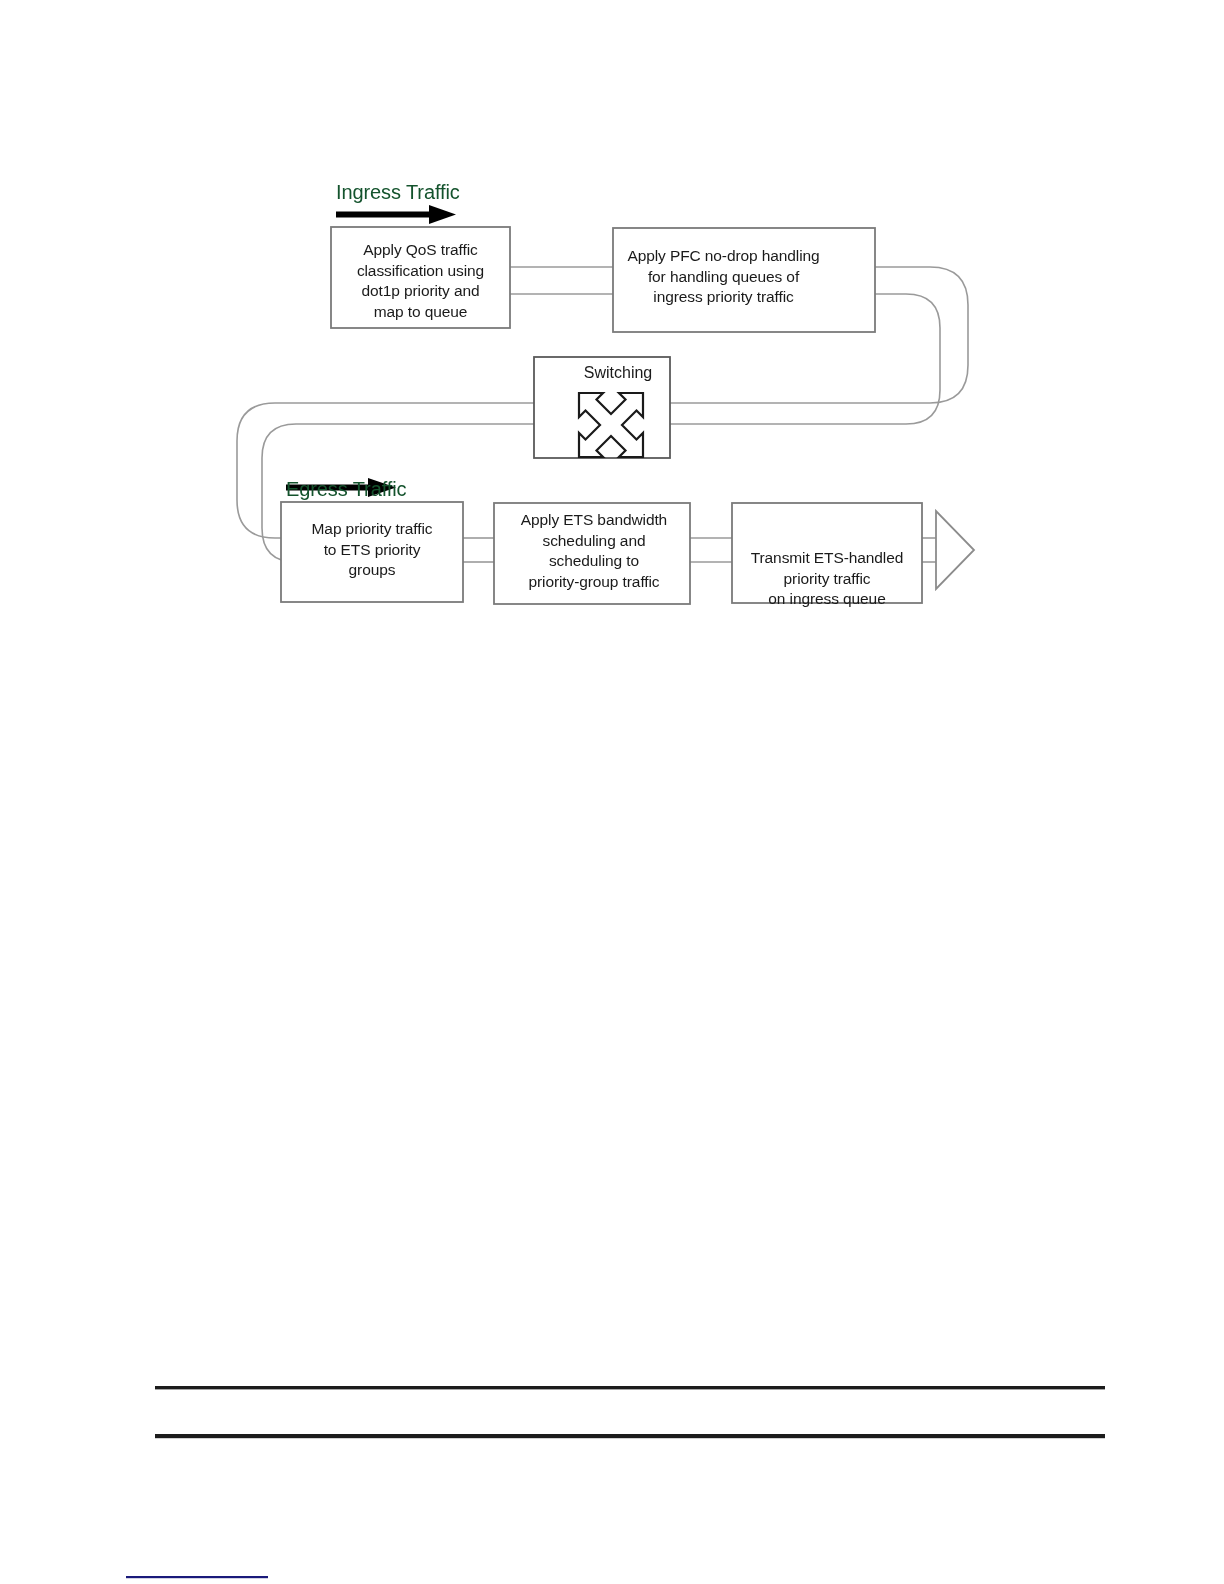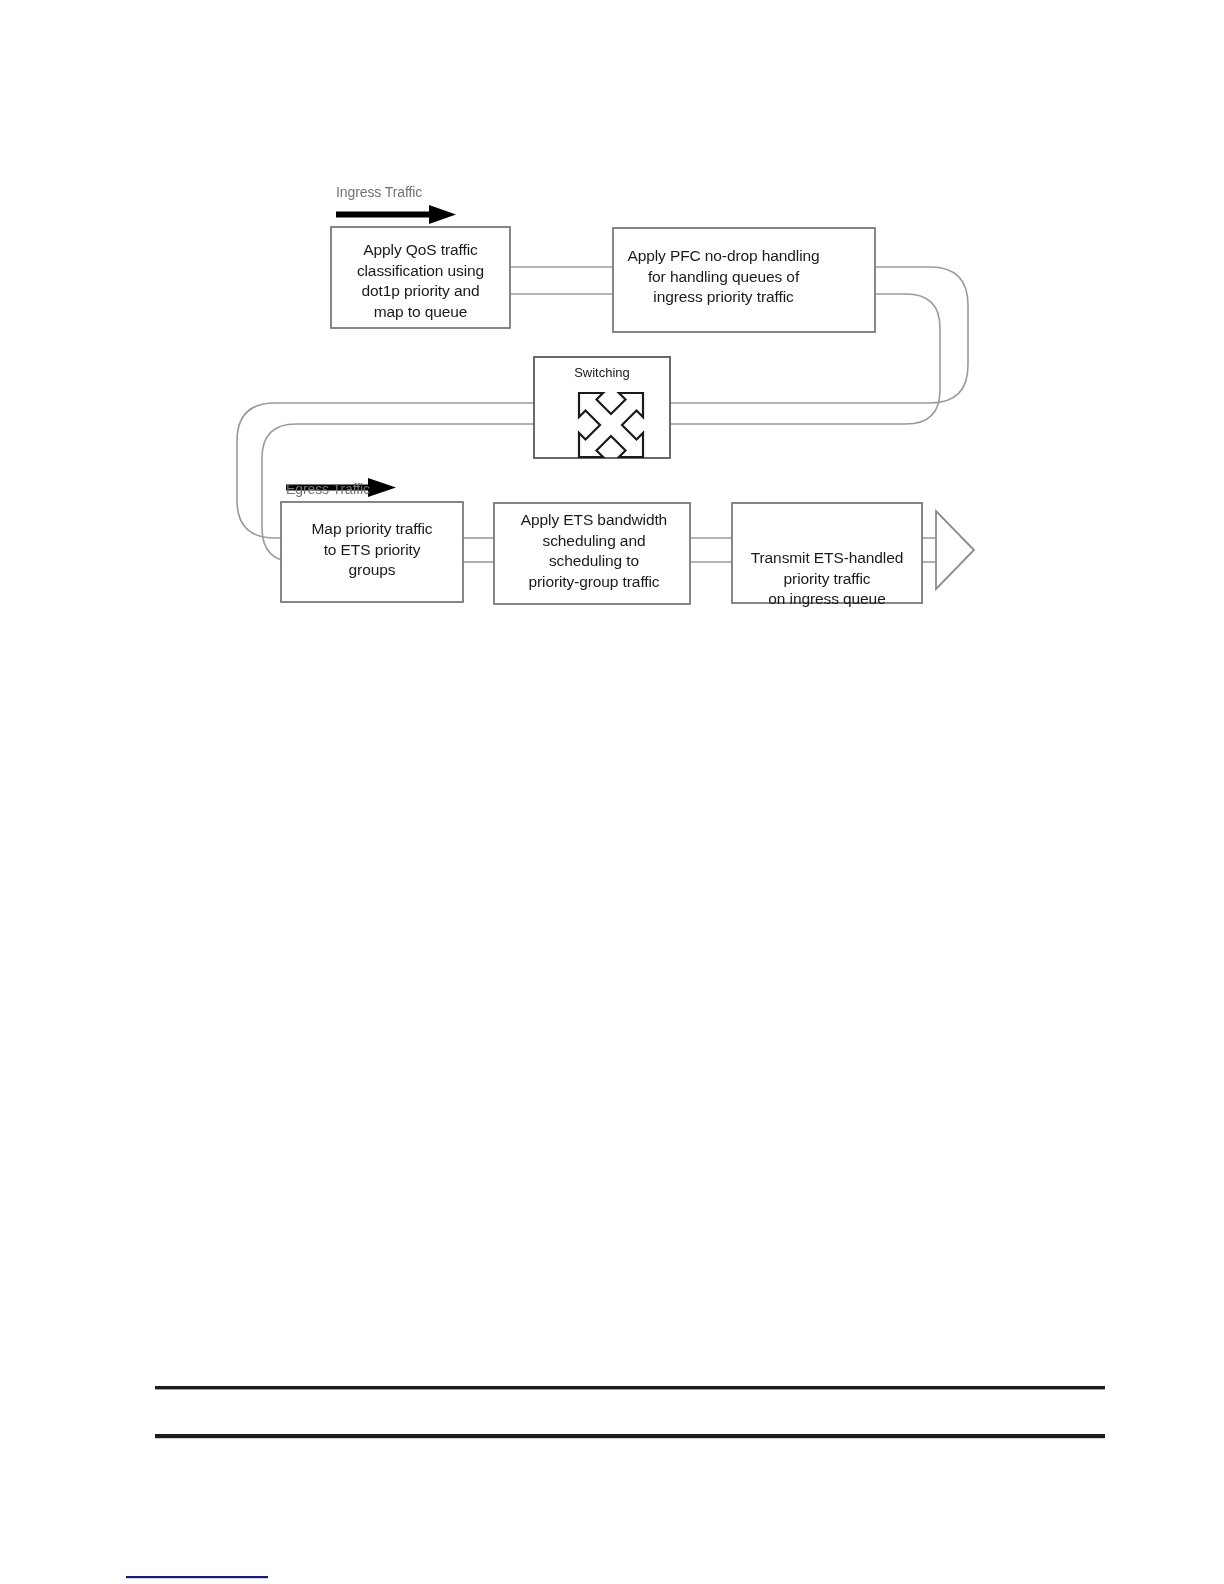--- a/index.html
+++ b/index.html
@@ -36,35 +36,36 @@
     text-align: center;
     color: #1a1a1a;
     font-family: "Liberation Sans", sans-serif;
     font-size: 15.5px;
     line-height: 20.5px;
     letter-spacing: -0.1px;
     pointer-events: none;
   }
   .flow-label {
     position: absolute;
-    color: #737373;
+    color: #14532d;
     font-family: "Liberation Sans", sans-serif;
-    font-size: 14px;
+    font-size: 20px;
     line-height: 18px;
     letter-spacing: -0.1px;
     white-space: nowrap;
   }
   .switch-label {
     position: absolute;
     text-align: center;
     color: #1a1a1a;
     font-family: "Liberation Sans", sans-serif;
-    font-size: 13px;
+    font-size: 16px;
     line-height: 18px;
     white-space: nowrap;
+    margin-left: 16px;
   }
 </style>
 </head>
 <body>
 
 <div id="page">
 
   <svg id="diagram-svg" viewBox="0 0 1224 1584" xmlns="http://www.w3.org/2000/svg">
 
     <g fill="none" stroke="#9a9a9a" stroke-width="1.6">

